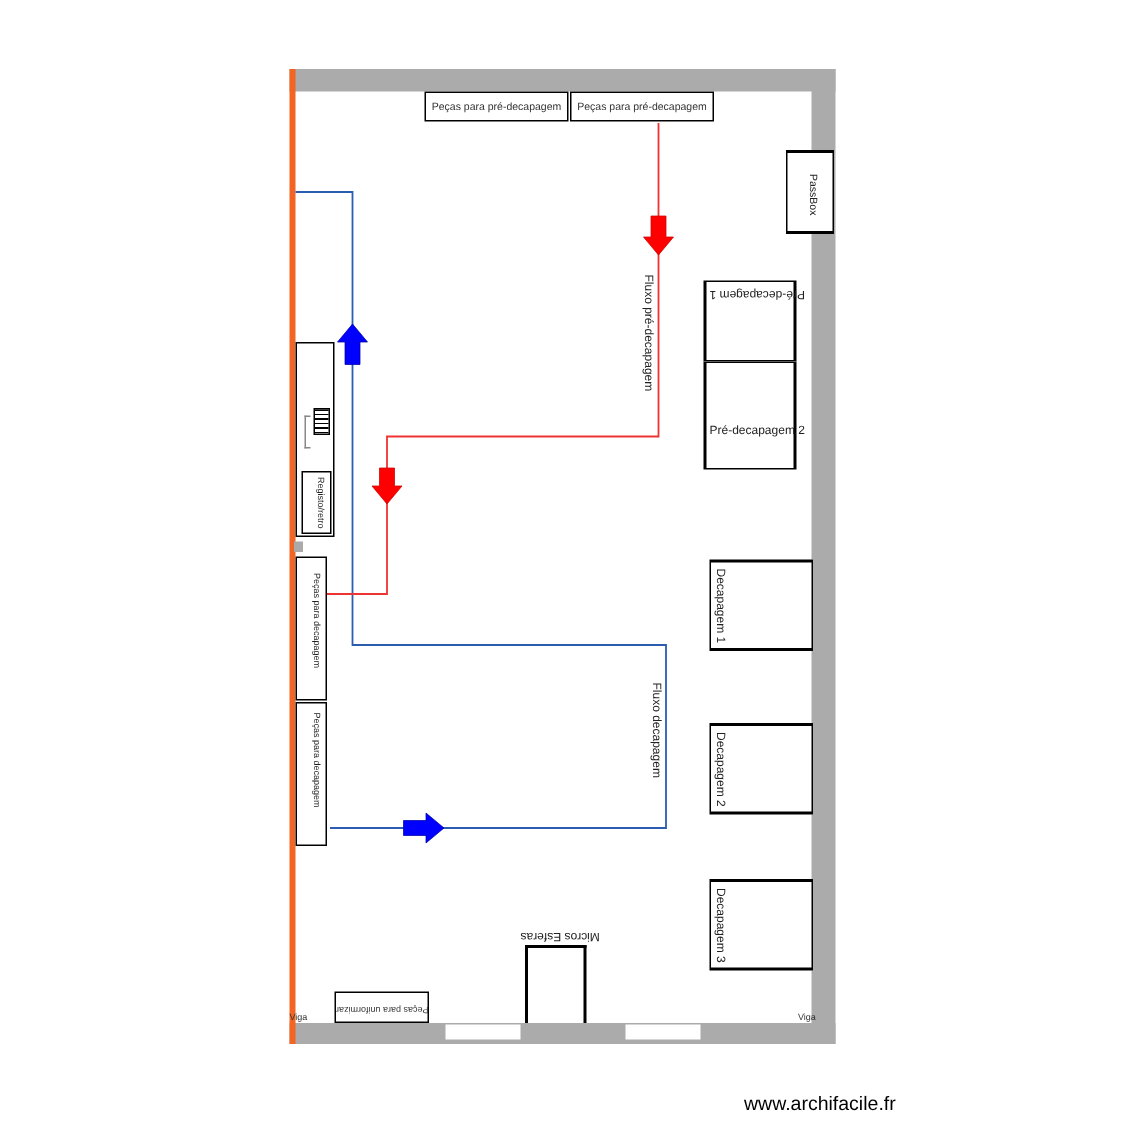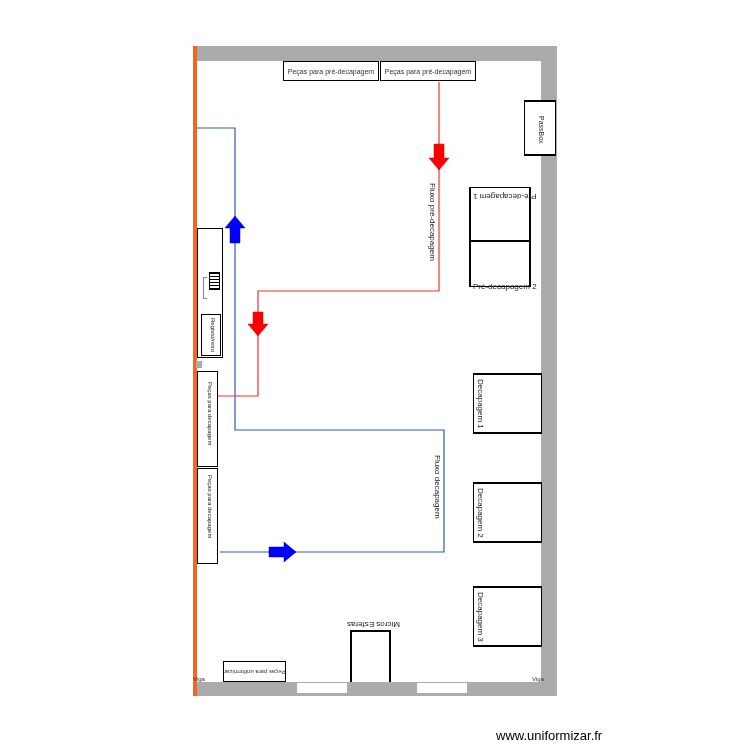--- a/index.html
+++ b/index.html
@@ -43,21 +43,21 @@
   <span class="lbl">Peças para pré-decapagem</span>
 </div>
 
 <div class="box" style="left:524px;top:100px;width:32px;height:56px;border-top:2px solid #000;border-bottom:2px solid #000;">
   <span class="vlabel" style="font-size:7px;left:20px;top:14px;transform:rotate(90deg);">PassBox</span>
 </div>
 
 <div class="box" style="left:469px;top:187px;width:62px;height:54px;border-left:2px solid #000;border-right:2px solid #000;">
   <span class="abs" style="font-size:8px;color:#222;left:2px;top:4px;transform:rotate(180deg);white-space:nowrap;">Pré-decapagem 1</span>
 </div>
-<div class="box" style="left:469px;top:241px;width:62px;height:46px;border-left:2px solid #000;border-right:2px solid #000;">
+<div class="box" style="left:469px;top:241px;width:62px;height:72px;border-left:2px solid #000;border-right:2px solid #000;">
   <span class="abs" style="font-size:8px;color:#222;left:2px;top:40px;white-space:nowrap;">Pré-decapagem 2</span>
 </div>
 
 <span class="vlabel" style="left:437px;top:183px;transform:rotate(90deg);">Fluxo pré-decapagem</span>
 <span class="vlabel" style="left:442px;top:455px;transform:rotate(90deg);">Fluxo decapagem</span>
 
 <div class="box" style="left:197px;top:228px;width:26px;height:130px;">
   <div class="abs" style="left:11px;top:43px;width:9px;height:16px;border:1px solid #000;background:repeating-linear-gradient(0deg,#000 0 1px,#fff 1px 3px);"></div>
   <div class="abs" style="left:5px;top:48px;width:3px;height:20px;border:1px solid #888;border-right:none;"></div>
   <div class="box" style="left:3px;top:85px;width:20px;height:42px;">
@@ -86,13 +86,13 @@
 <span class="abs" style="left:347px;top:620px;font-size:8px;color:#222;white-space:nowrap;transform:rotate(180deg);">Micros Esferas</span>
 <div class="box" style="left:350px;top:630px;width:41px;height:52px;border-width:2px 2px 0 2px;"></div>
 
 <div class="box" style="left:223px;top:661px;width:63px;height:21px;display:flex;align-items:center;justify-content:center;">
   <span class="lbl" style="font-size:6px;transform:rotate(180deg);">Peças para uniformizar</span>
 </div>
 
 <span class="abs lbl" style="left:193px;top:676px;font-size:6px;">Viga</span>
 <span class="abs lbl" style="left:532px;top:676px;font-size:6px;">Viga</span>
 
-<span class="abs" style="left:496px;top:728px;font-size:13px;color:#000;">www.uniformizar.fr</span>
+<span class="abs" style="left:496px;top:728px;font-size:13px;color:#000;">www.archifacile.fr</span>
 
 </body></html>

